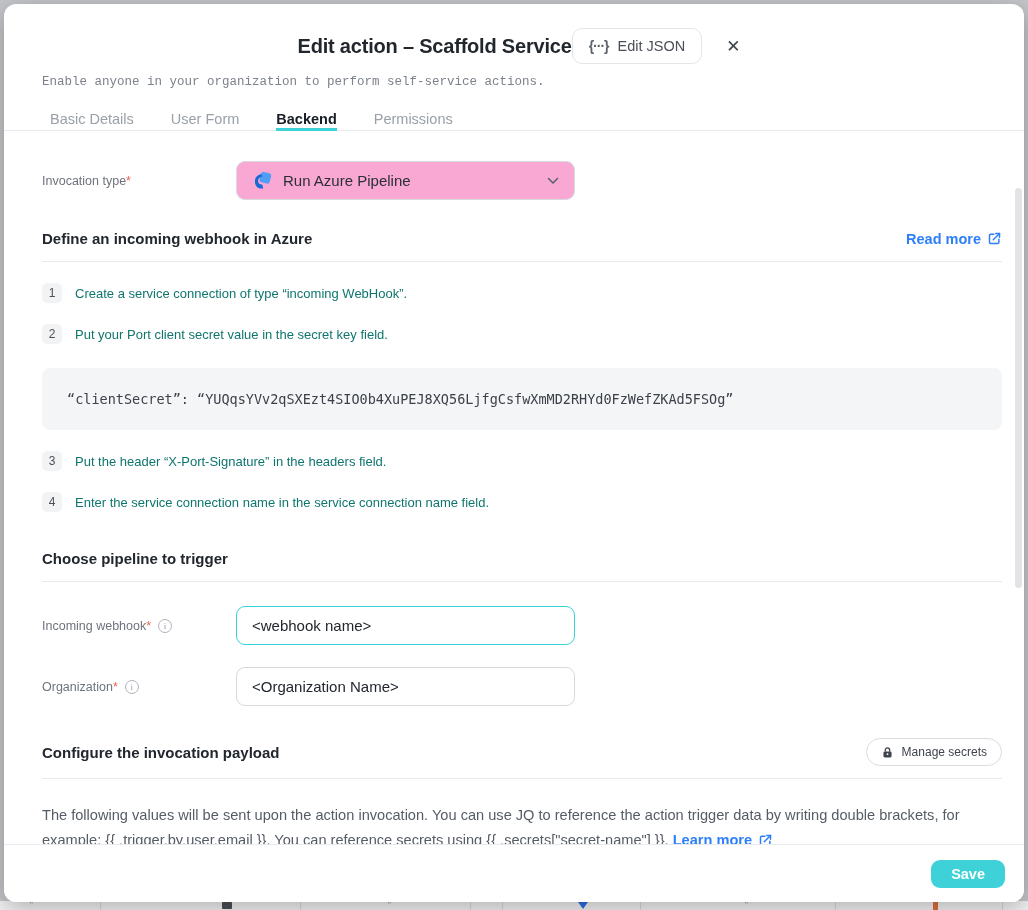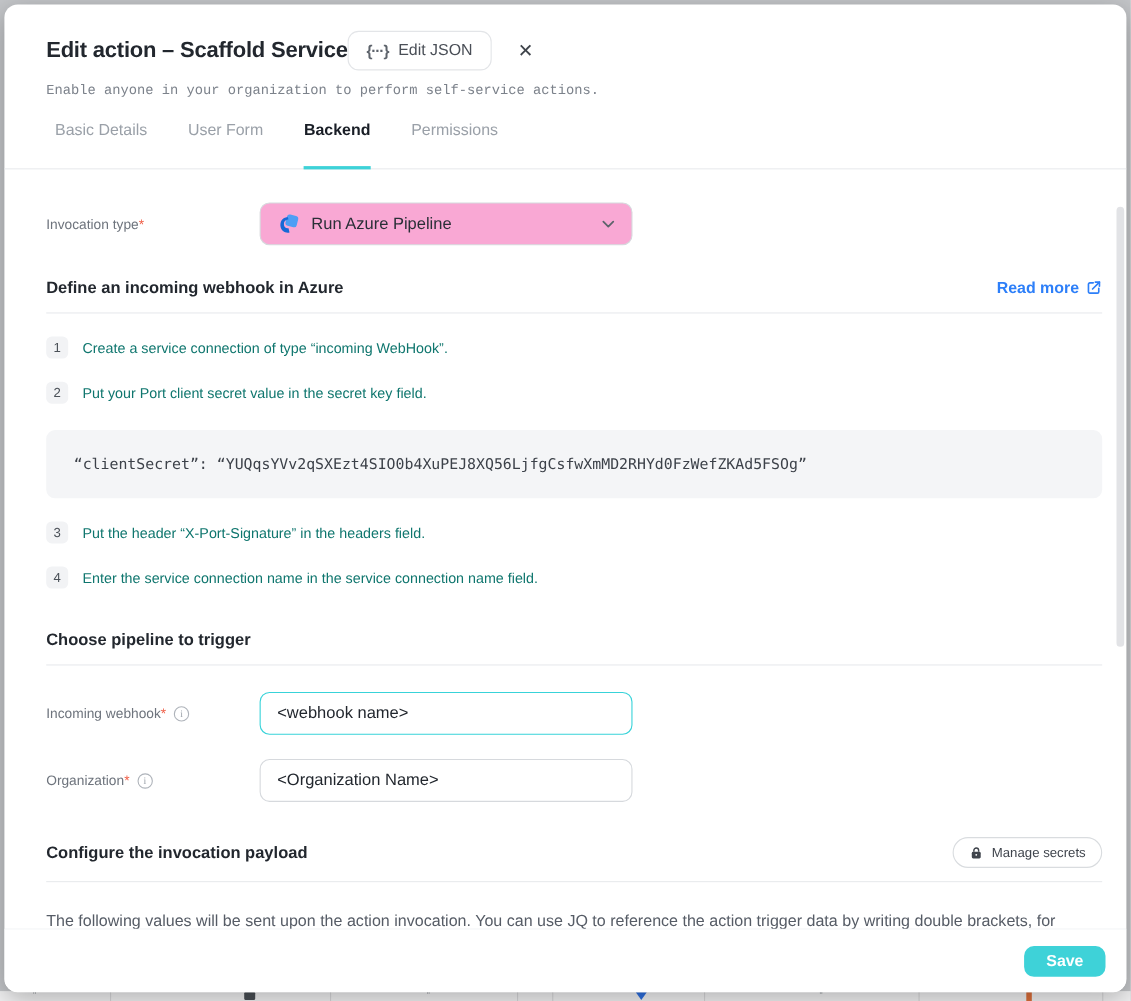--- a/index.html
+++ b/index.html
@@ -11,31 +11,31 @@
   .backdrop-strip .vline { position:absolute; top:0; bottom:0; width:1px; background:#d8d8da; }
   .backdrop-strip .mark { position:absolute; bottom:1px; font-size:8px; color:#8a8f96; line-height:8px; }
   .bd-sq-dark { position:absolute; left:222px; bottom:1px; width:10px; height:7px; background:#4a4f55; border-radius:1px; }
   .bd-tri-blue { position:absolute; left:578px; bottom:1px; width:0; height:0; border-left:5px solid transparent; border-right:5px solid transparent; border-top:7px solid #2d6fe0; }
   .bd-sq-orange { position:absolute; left:933px; bottom:0; width:5px; height:8px; background:#dd6f3a; }
 
   .modal { position:absolute; left:4px; top:4px; width:1020px; height:898px; background:#fff; border-radius:12px; box-shadow:0 6px 24px rgba(0,0,0,.28); overflow:hidden; }
 
   
   .header { padding:24px 24px 0 38px; }
-  .title-row { display:flex; align-items:center; justify-content:flex-start; }
+  .title-row { display:flex; align-items:center; justify-content:center; }
   .page-title { font-size:20px; font-weight:700; color:#22272e; letter-spacing:-.2px; }
   .header-right { display:flex; align-items:center; gap:20px; }
   .edit-json-btn { display:flex; align-items:center; gap:9px; padding:9px 16px; border:1px solid #e3e5e8; border-radius:10px; background:#fff; font-size:14.5px; color:#4a4f57; cursor:pointer; }
   .braces-icon { font-size:14px; color:#5d636b; letter-spacing:-1px; font-weight:700; }
   .close-btn { font-size:17px; color:#3f444b; cursor:pointer; padding:4px; line-height:1; }
   .subtitle { margin-top:11px; font-size:12.5px; color:#7c828b;font-family:Liberation Mono, monospace; }
 
   
   .tabs-row { margin:22px -24px 0 -38px; padding-left:46px; display:flex; gap:37px; border-bottom:1px solid #e8eaed; }
-  .tab { padding-bottom:24px; font-size:14.5px; color:#9aa0a8; cursor:pointer; border-bottom:3px solid transparent; margin-bottom:-1px; }
+  .tab { padding-bottom:1px; font-size:14.5px; color:#9aa0a8; cursor:pointer; border-bottom:3px solid transparent; margin-bottom:-1px; }
   .tab.active { color:#191e26; font-weight:700; border-bottom-color:#3ed2d8; }
 
   
   .content { padding:30px 22px 0 38px; }
   .field-row { display:flex; align-items:center; }
   .label-wrap { width:194px; display:flex; align-items:center; gap:7px; flex:none; }
   .field-label { font-size:12.5px; color:#6e747d; }
   .req { color:#f0614a; }
   .info-icon { width:14px; height:14px; border:1px solid #aeb3ba; border-radius:50%; color:#9aa0a8; font-size:9px; display:flex; align-items:center; justify-content:center; font-family:"Liberation Serif", serif; flex:none; }
 

